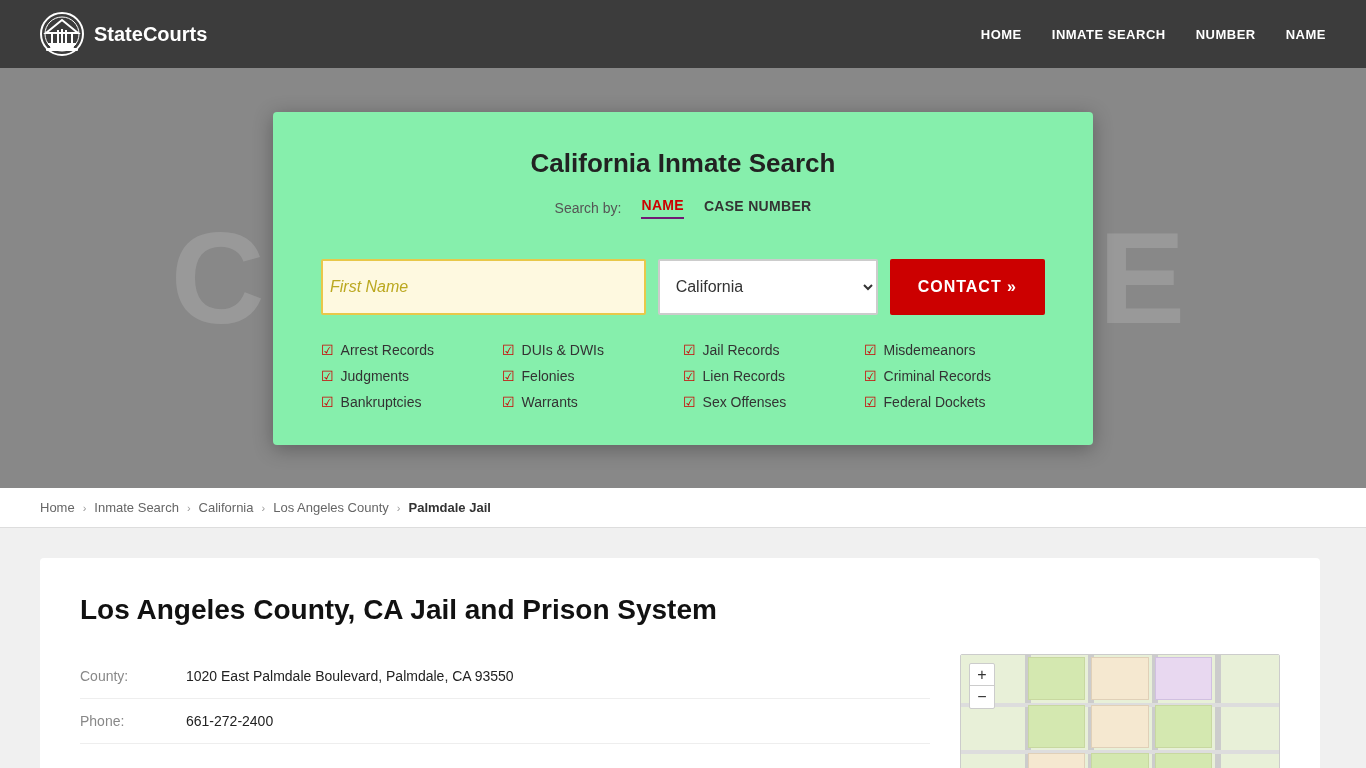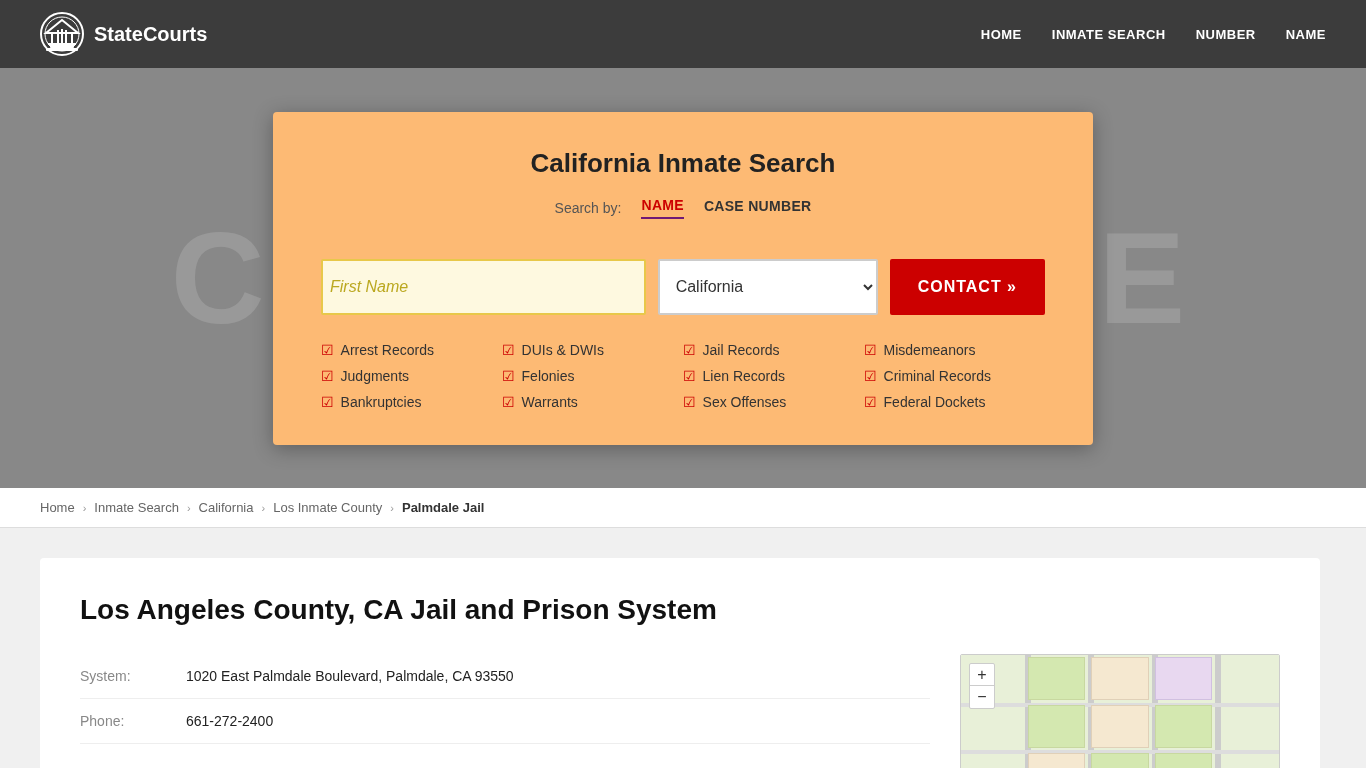--- a/index.html
+++ b/index.html
@@ -58,21 +58,21 @@
       font-weight: 900;
       color: rgba(255,255,255,0.15);
       letter-spacing: 10px;
       white-space: nowrap;
       pointer-events: none;
       user-select: none;
     }
 
     
     .modal-card {
-      background: #fdba74;
+      background: #86efac;
       border-radius: 4px;
       padding: 36px 48px 32px;
       width: 820px;
       position: relative;
       z-index: 5;
       box-shadow: 0 4px 20px rgba(0,0,0,0.3);
     }
     .modal-title {
       text-align: center;
       font-size: 26px;
@@ -416,32 +416,32 @@
   </div>
 </section>
 
 <div class="breadcrumb-bar">
   <a class="breadcrumb-link" href="#">Home</a>
   <span class="breadcrumb-sep">›</span>
   <a class="breadcrumb-link" href="#">Inmate Search</a>
   <span class="breadcrumb-sep">›</span>
   <a class="breadcrumb-link" href="#">California</a>
   <span class="breadcrumb-sep">›</span>
-  <a class="breadcrumb-link" href="#">Los Inmate County</a>
+  <a class="breadcrumb-link" href="#">Los Angeles County</a>
   <span class="breadcrumb-sep">›</span>
   <span class="breadcrumb-current">Palmdale Jail</span>
 </div>
 
 <main class="main-content">
   <div class="content-card">
     <h2 class="content-title">Los Angeles County, CA Jail and Prison System</h2>
     <div class="info-layout">
       <div class="info-left">
         <div class="info-row">
-          <span class="info-label">System:</span>
+          <span class="info-label">County:</span>
           <span class="info-value">1020 East Palmdale Boulevard, Palmdale, CA 93550</span>
         </div>
         <div class="info-row">
           <span class="info-label">Phone:</span>
           <span class="info-value">661-272-2400</span>
         </div>
 
       </div>
 
       <div class="map-area">

